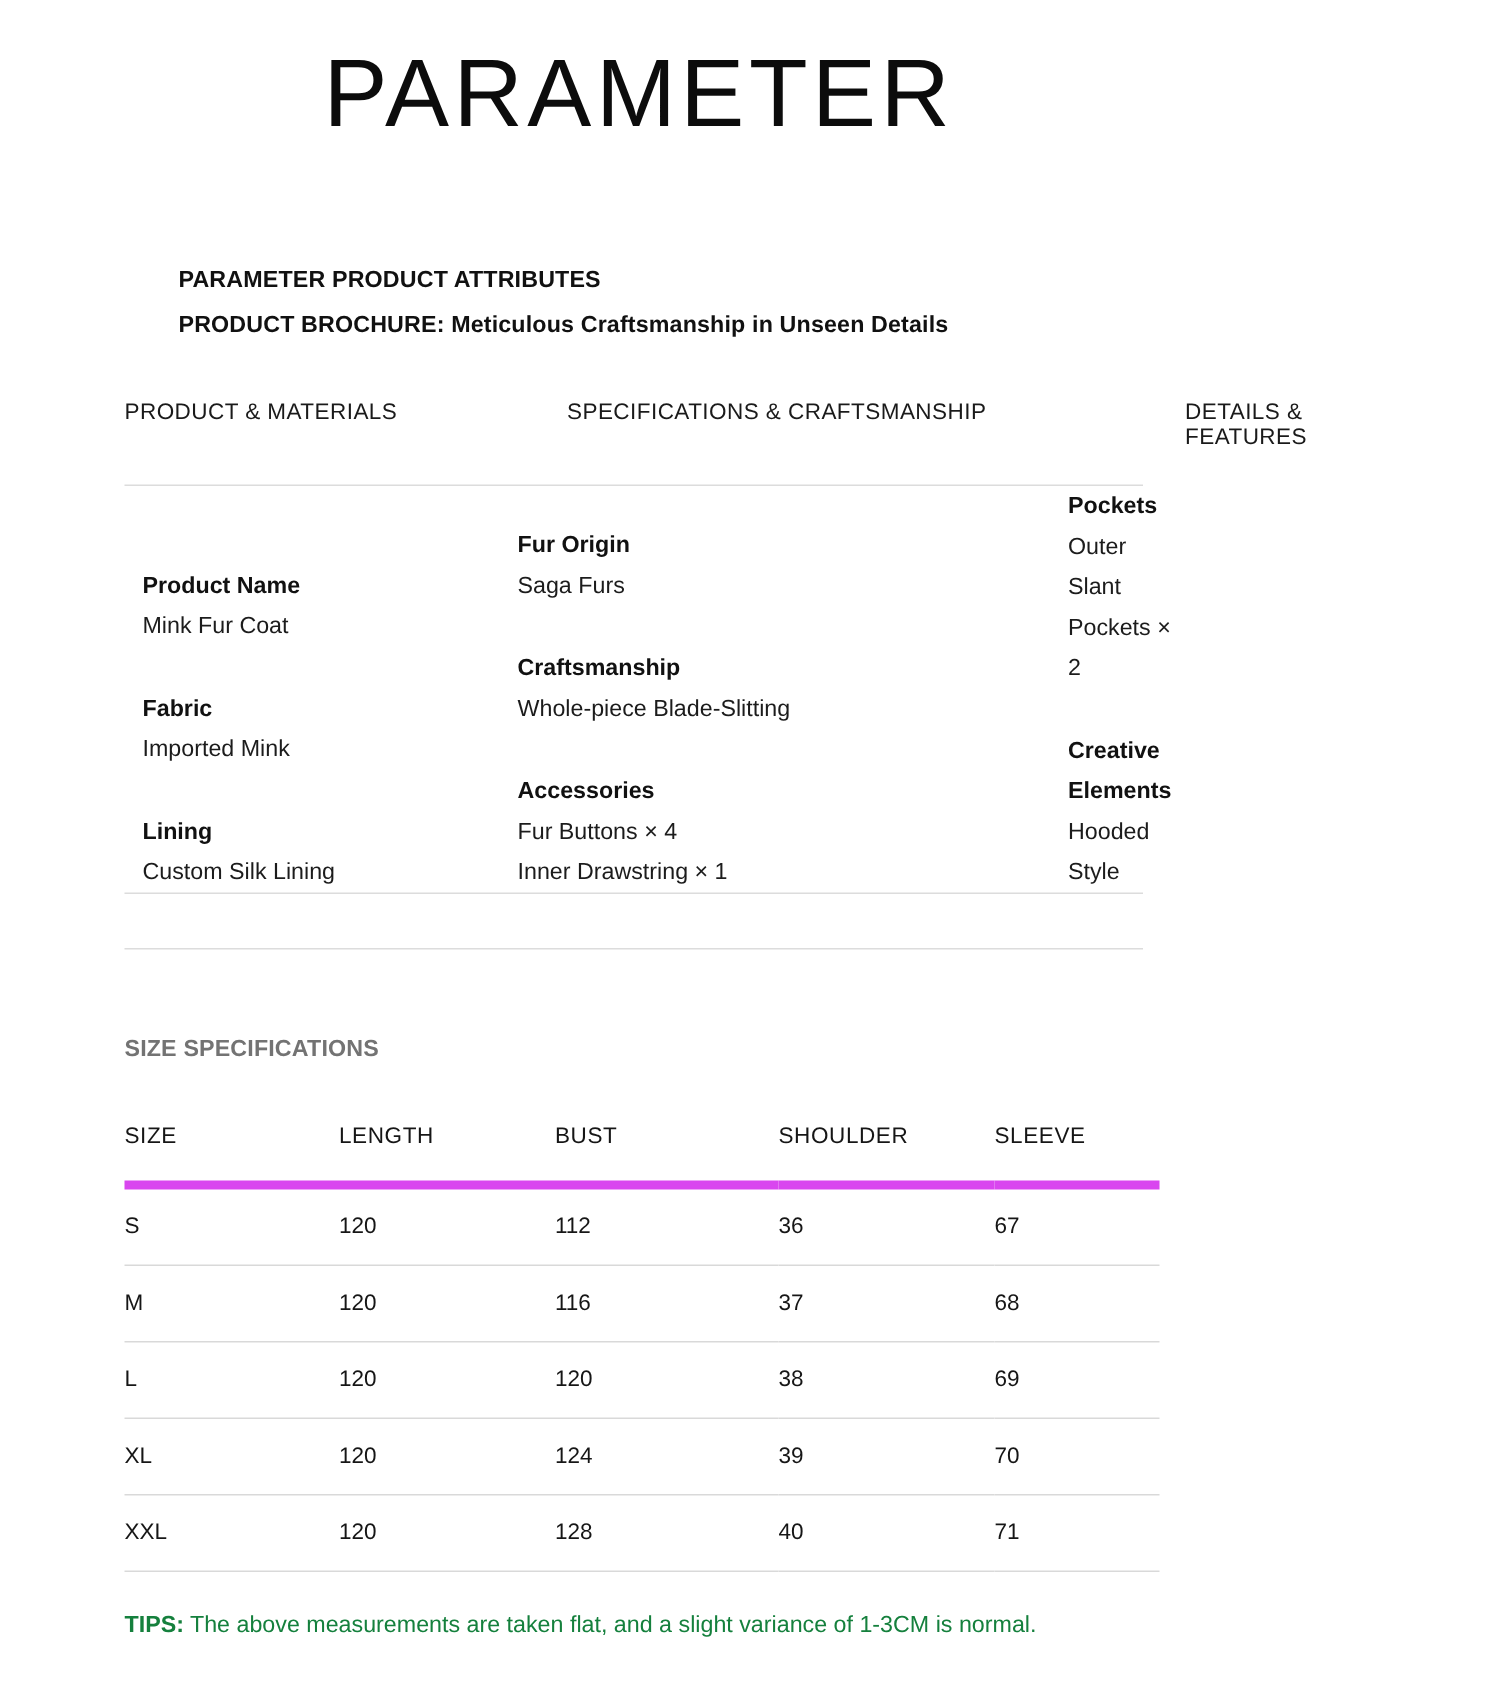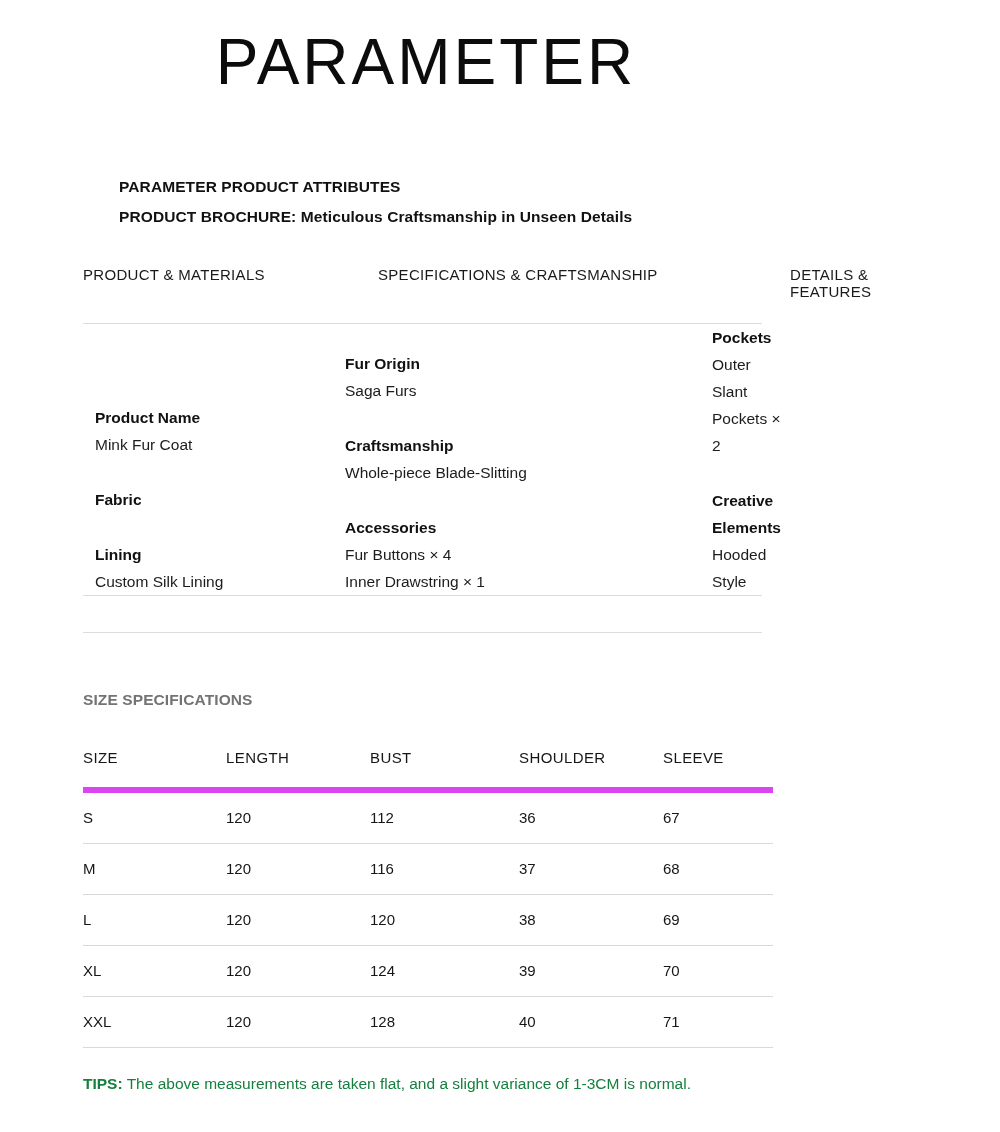--- a/index.html
+++ b/index.html
@@ -148,20 +148,21 @@
 
     <div class="attr-content-row">
       <div class="col-1">
           <div>
             <div class="attr-group">
               <div class="attr-label">Product Name</div>
               <div class="attr-value">Mink Fur Coat</div>
             </div>
             <div class="attr-group">
               <div class="attr-label">Fabric</div>
+              <div class="attr-value">Imported Mink</div>
             </div>
             <div class="attr-group">
               <div class="attr-label">Lining</div>
               <div class="attr-value">Custom Silk Lining</div>
             </div>
           </div>
         </div>
       <div class="col-2">
           <div>
             <div class="attr-group">

